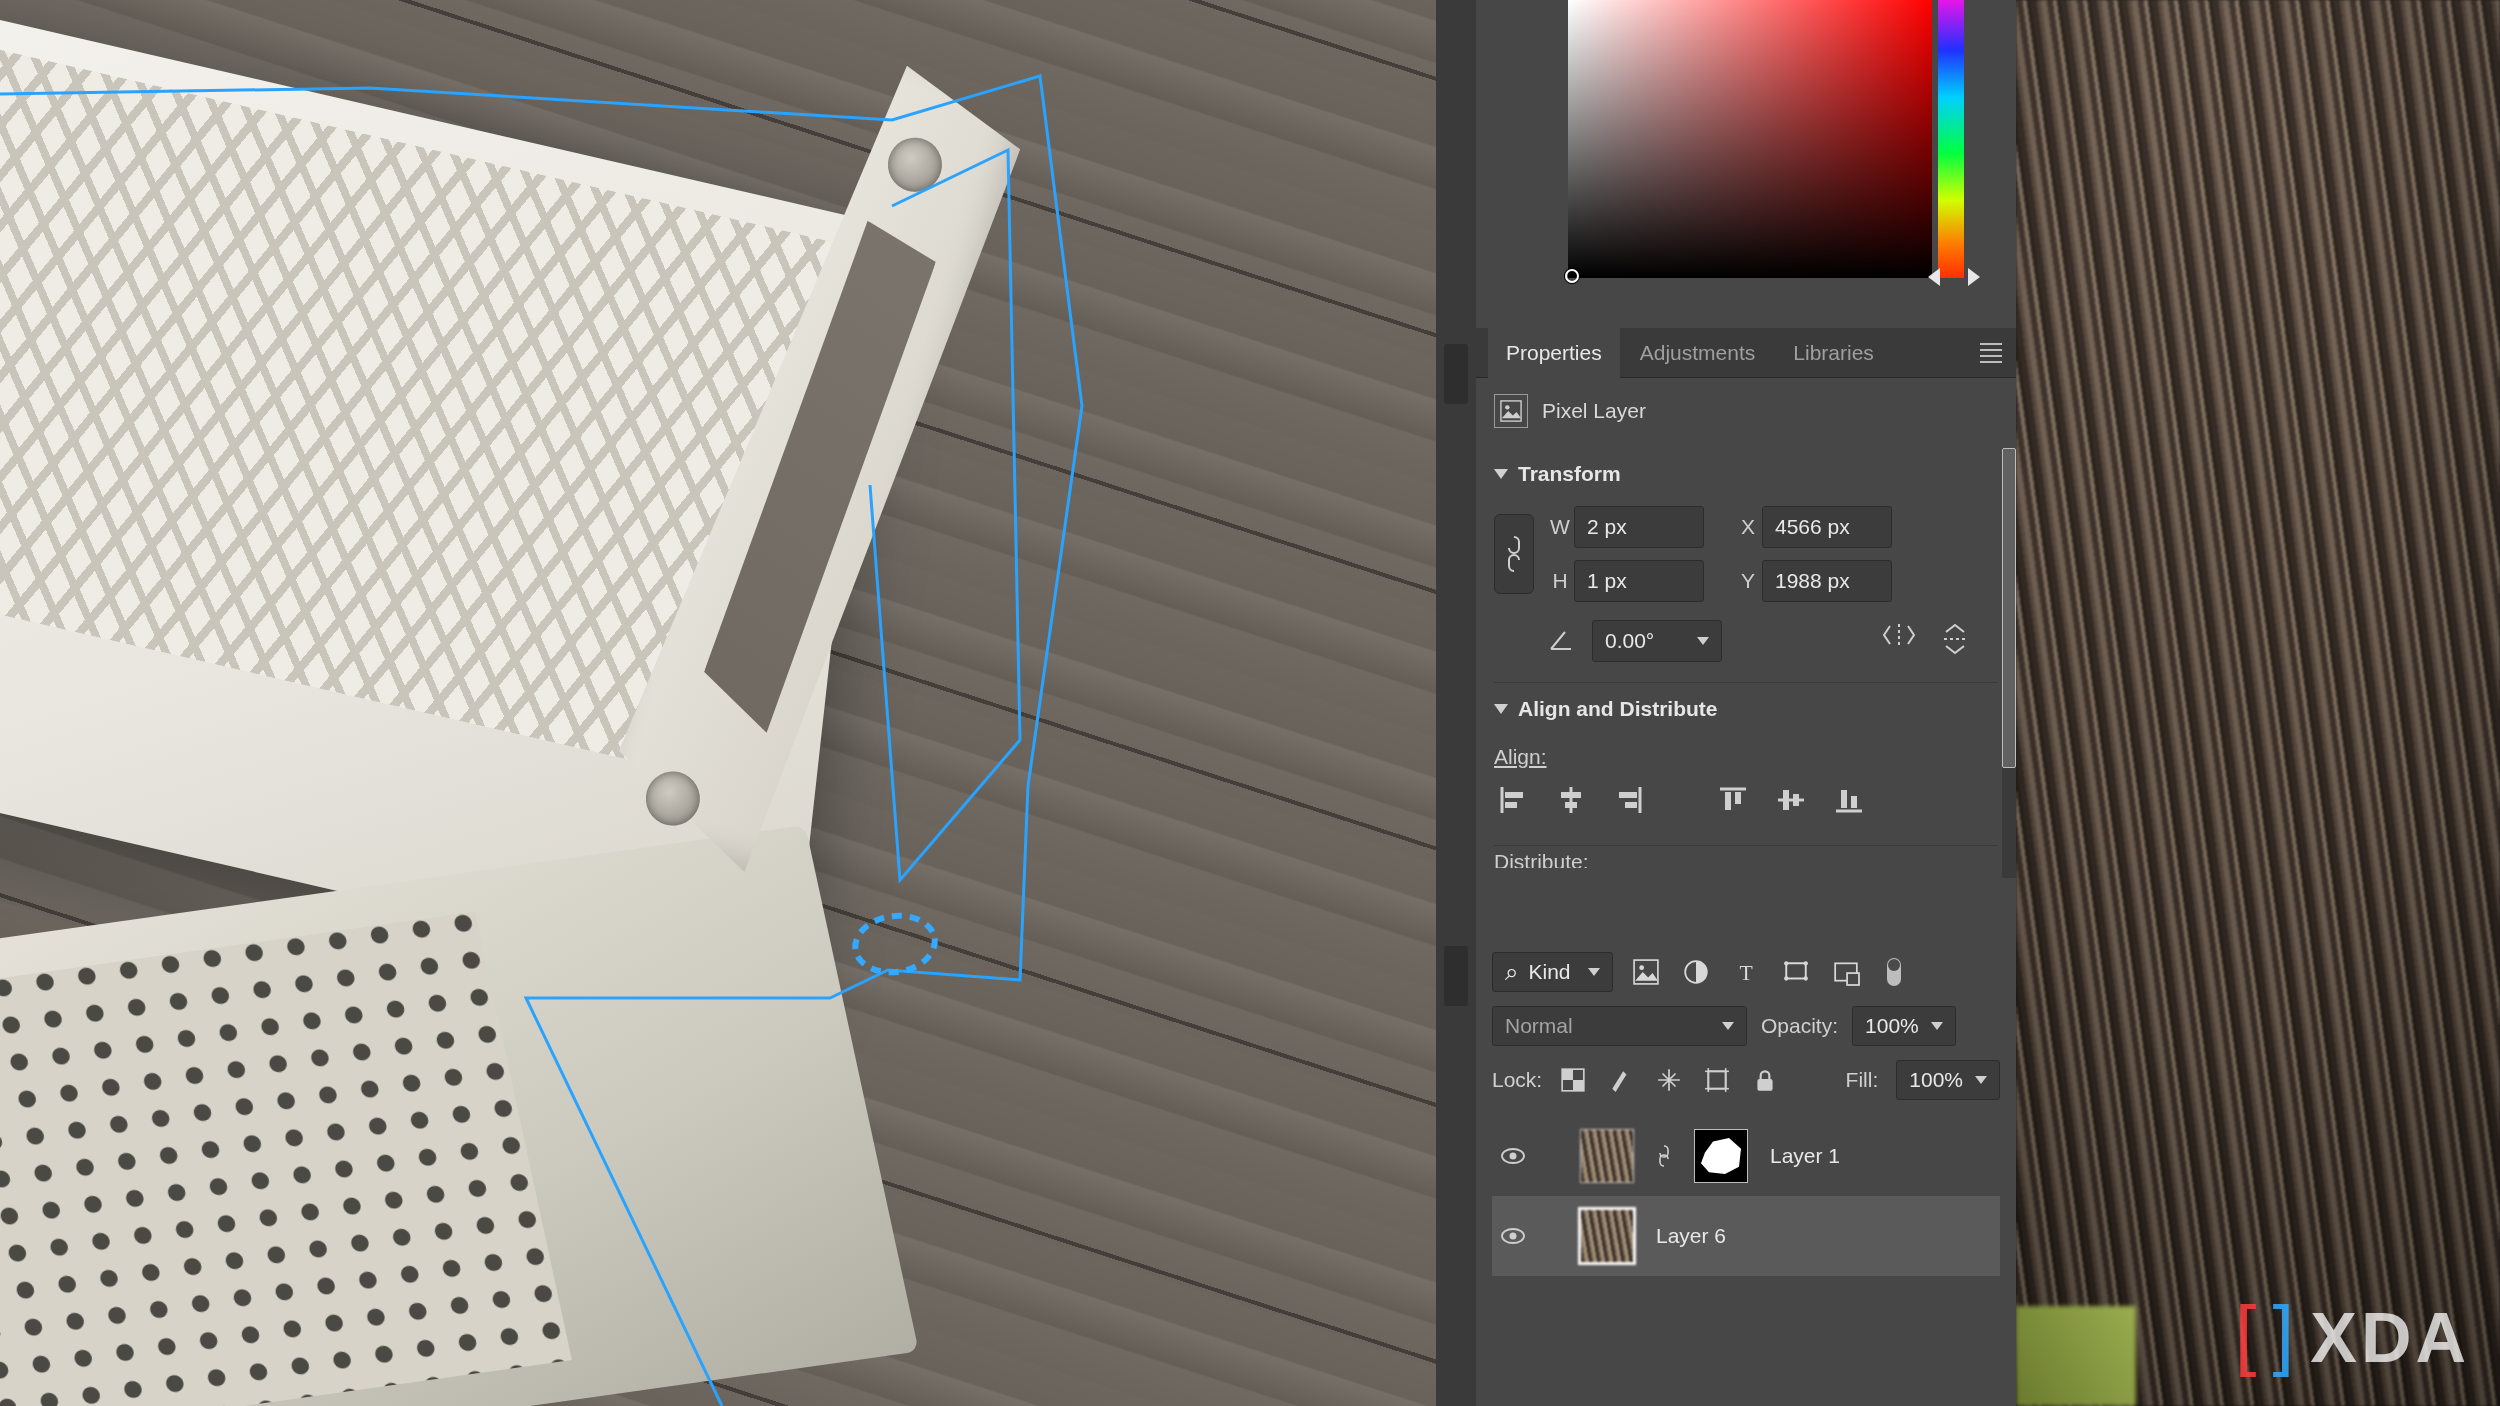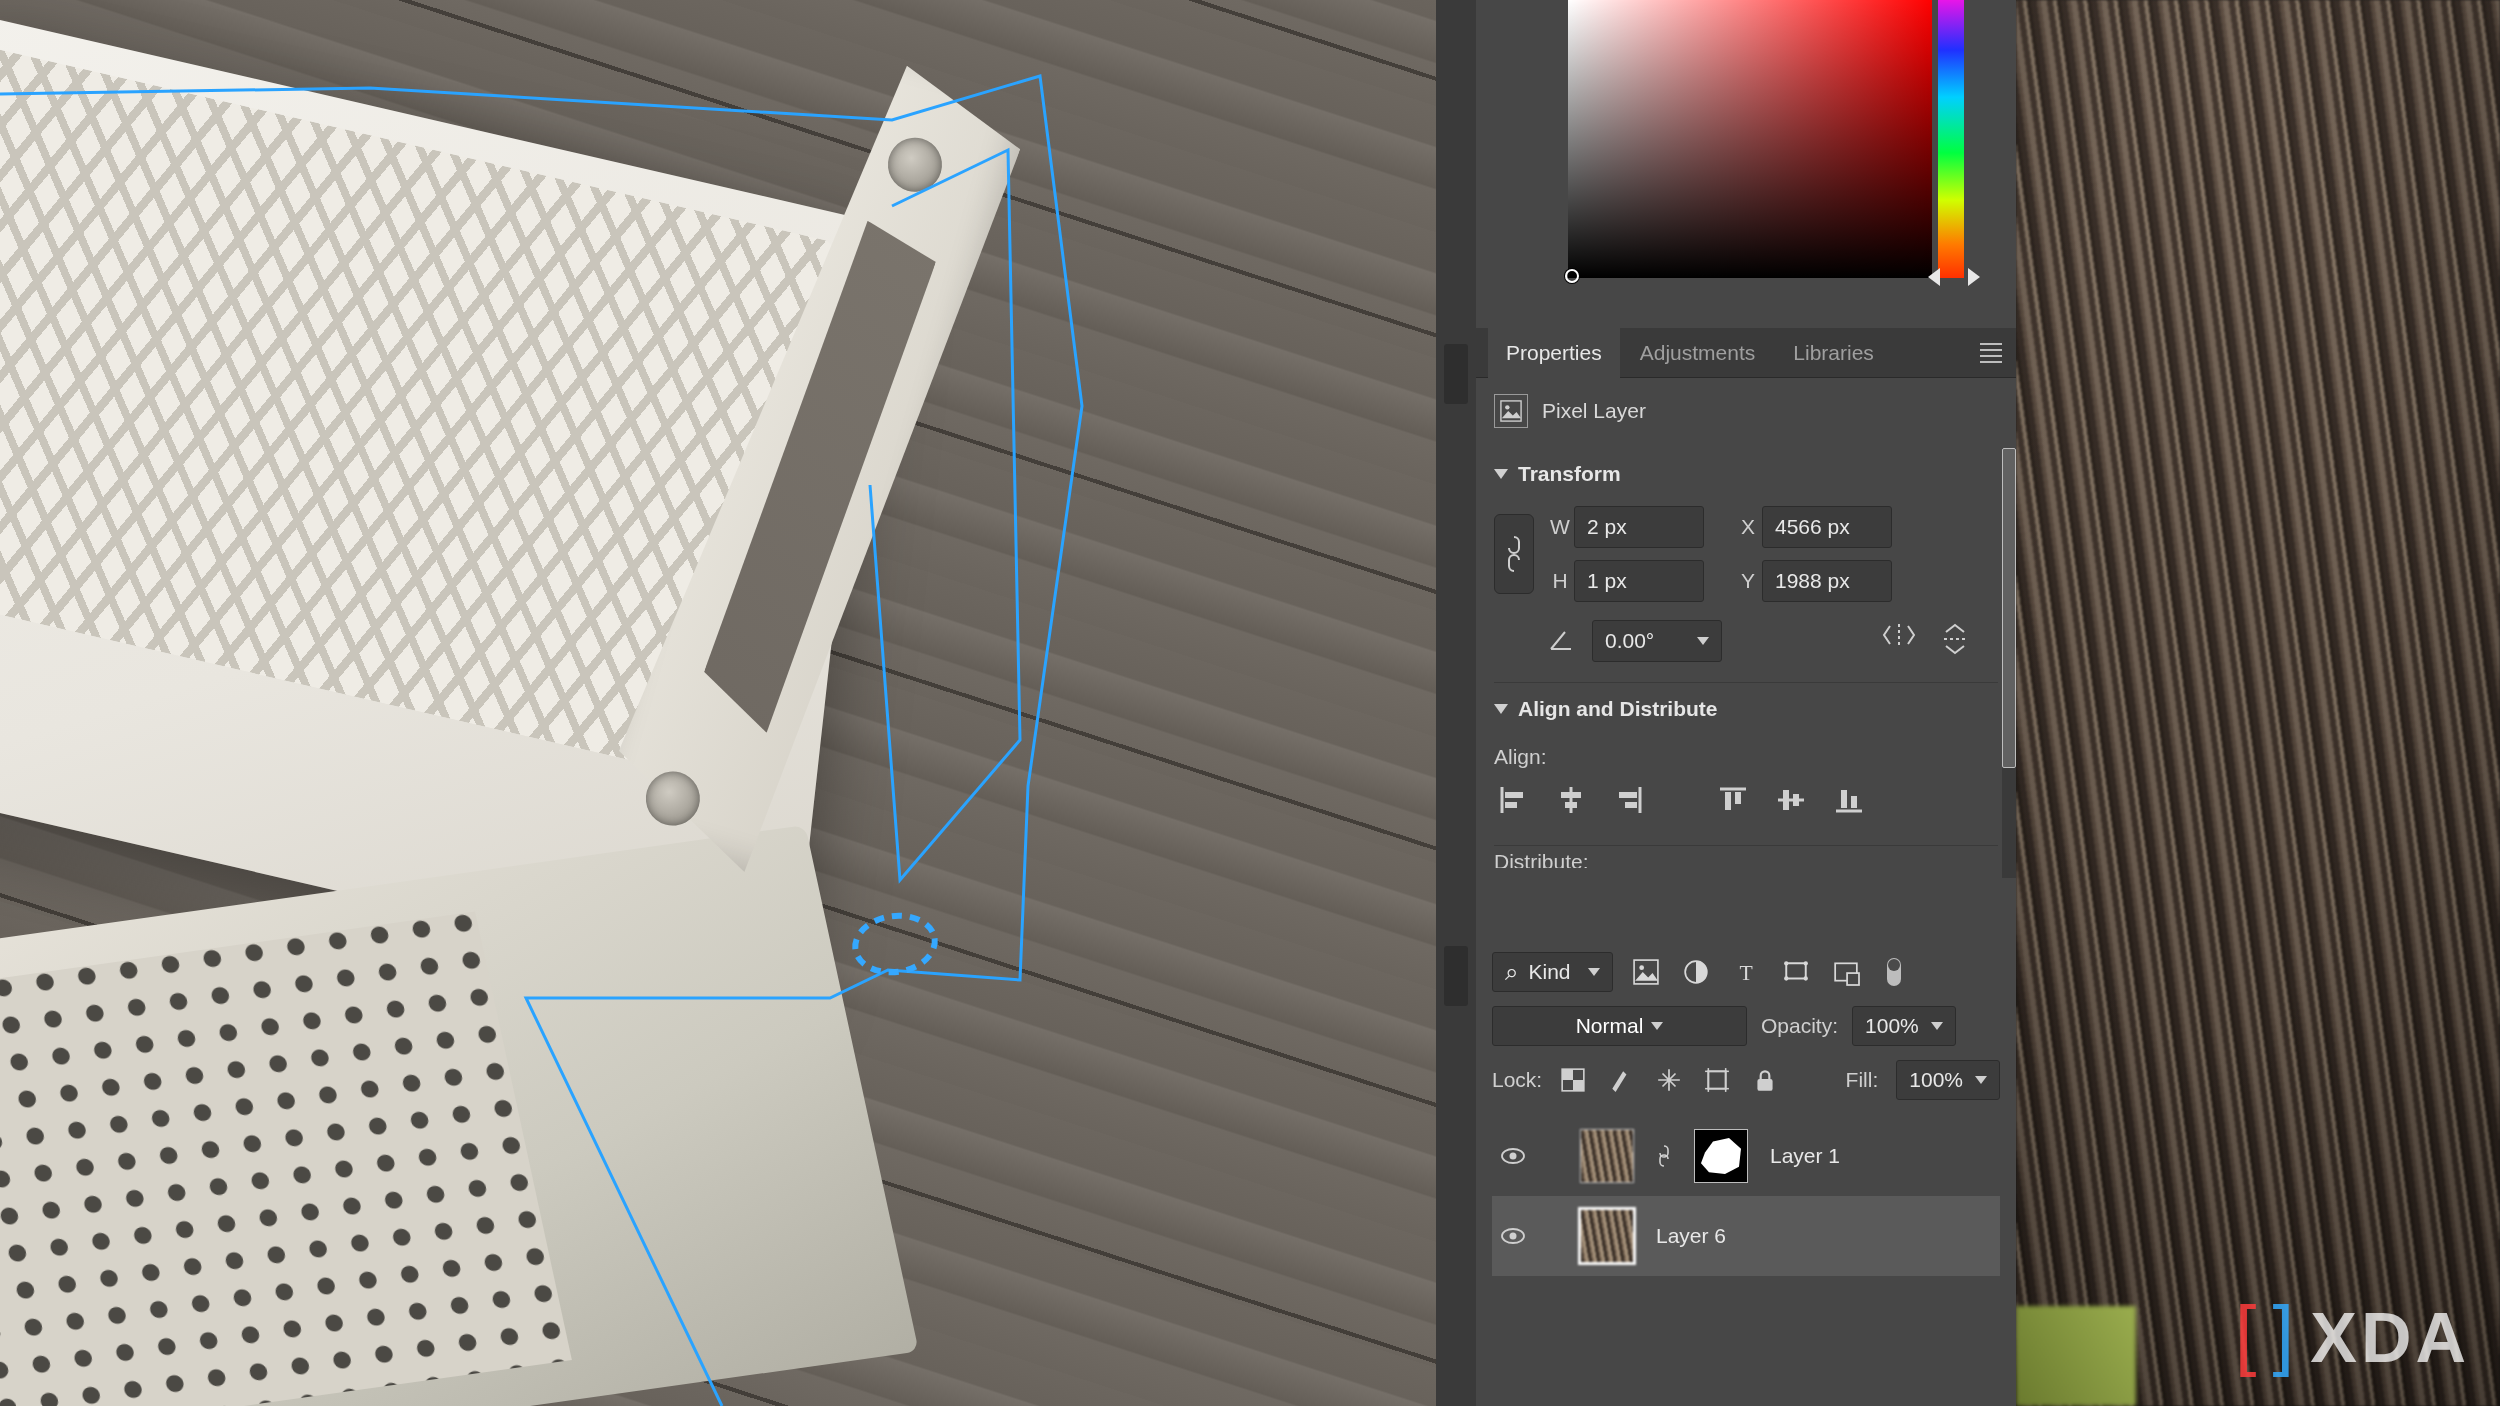--- a/index.html
+++ b/index.html
@@ -177,38 +177,38 @@
   .link-ic { grid-row: 1 / span 2; width:40px; height:80px; background:#3c3c3c; border:1px solid #2c2c2c; border-radius:6px; display:flex; align-items:center; justify-content:center; }
   .lab { color:#cfcfcf; text-align:center; }
   .ibox { height:42px; background:#3c3c3c; border:1px solid #2c2c2c; color:#e8e8e8; padding:0 12px; display:flex; align-items:center; border-radius:3px; }
 
   .tf-row3 { display:flex; align-items:center; gap:16px; margin-bottom:20px; padding-left:52px; }
   .ang-ic { width:30px; text-align:center; color:#cfcfcf; }
   .caret-dn { width:0;height:0;border-left:6px solid transparent;border-right:6px solid transparent;border-top:8px solid #cfcfcf; margin-left:8px; }
   .flipset { margin-left:auto; display:flex; gap:26px; padding-right:30px; }
 
   .align-row { padding:4px 0 20px; }
-  .align-lab { color:#cfcfcf; margin:8px 0 16px; }
+  .align-lab { color:#cfcfcf; margin:8px 0 16px;text-decoration:underline; }
   .align-icons { display:flex; gap:28px; padding-left:4px; }
   .al-ic { width:30px; height:30px; position:relative; }
 
   .dist-row { display:flex; align-items:center; justify-content:space-between; padding:4px 0 10px; color:#cfcfcf; border-top:1px solid #3a3a3a; margin-top:10px; }
 
   
   .layers-panel { position:absolute; left:40px; top:938px; right:0; bottom:0; background:#474747; display:flex; flex-direction:column; }
   .layers-body { padding:14px 16px 0 16px; }
   .kind-row { display:flex; align-items:center; gap:14px; }
   .kind-dd { height:40px; background:#3c3c3c; border:1px solid #2c2c2c; border-radius:3px; display:flex; align-items:center; padding:0 12px; gap:10px; color:#e8e8e8; }
   .kicons { display:flex; gap:24px; align-items:center; margin-left:6px; }
   .kic { width:26px; height:26px; display:flex; align-items:center; justify-content:center; color:#d8d8d8; }
   .toggle { width:14px; height:28px; background:#bdbdbd; border-radius:7px; position:relative; margin-left:4px; }
   .toggle::after { content:""; position:absolute; left:1px; top:1px; width:12px; height:12px; background:#4a4a4a; border-radius:50%; }
 
   .blend-row { display:flex; align-items:center; gap:14px; margin-top:14px; }
-  .blend-dd { flex:0 0 255px; height:40px; background:#3c3c3c; border:1px solid #2c2c2c; border-radius:3px; display:flex; align-items:center; justify-content:center; padding:0 12px; color:#ffffff; }
+  .blend-dd { flex:0 0 255px; height:40px; background:#3c3c3c; border:1px solid #2c2c2c; border-radius:3px; display:flex; align-items:center; justify-content:space-between; padding:0 12px; color:#a3a3a3; }
   .op-lab { color:#cfcfcf; }
   .pct-dd { height:40px; background:#3c3c3c; border:1px solid #2c2c2c; border-radius:3px; display:flex; align-items:center; padding:0 12px; gap:4px; color:#e8e8e8; }
 
   .lock-row { display:flex; align-items:center; gap:18px; margin-top:14px; color:#cfcfcf; }
   .lock-icons { display:flex; gap:22px; align-items:center; }
 
   .layer-list { margin-top:16px; }
   .layer-row { display:flex; align-items:center; height:80px; gap:22px; padding:0 8px; }
   .layer-row.selected { background:#5a5a5a; }
   .eye { width:26px; height:26px; }

